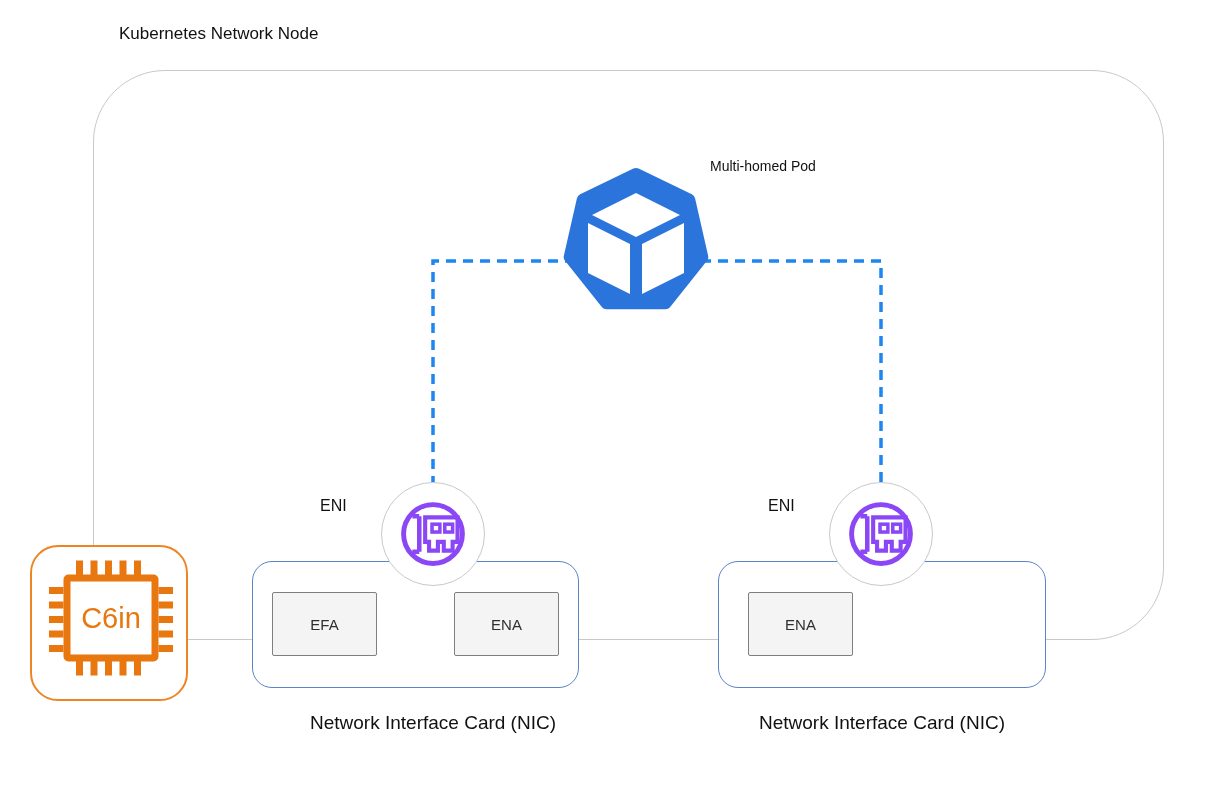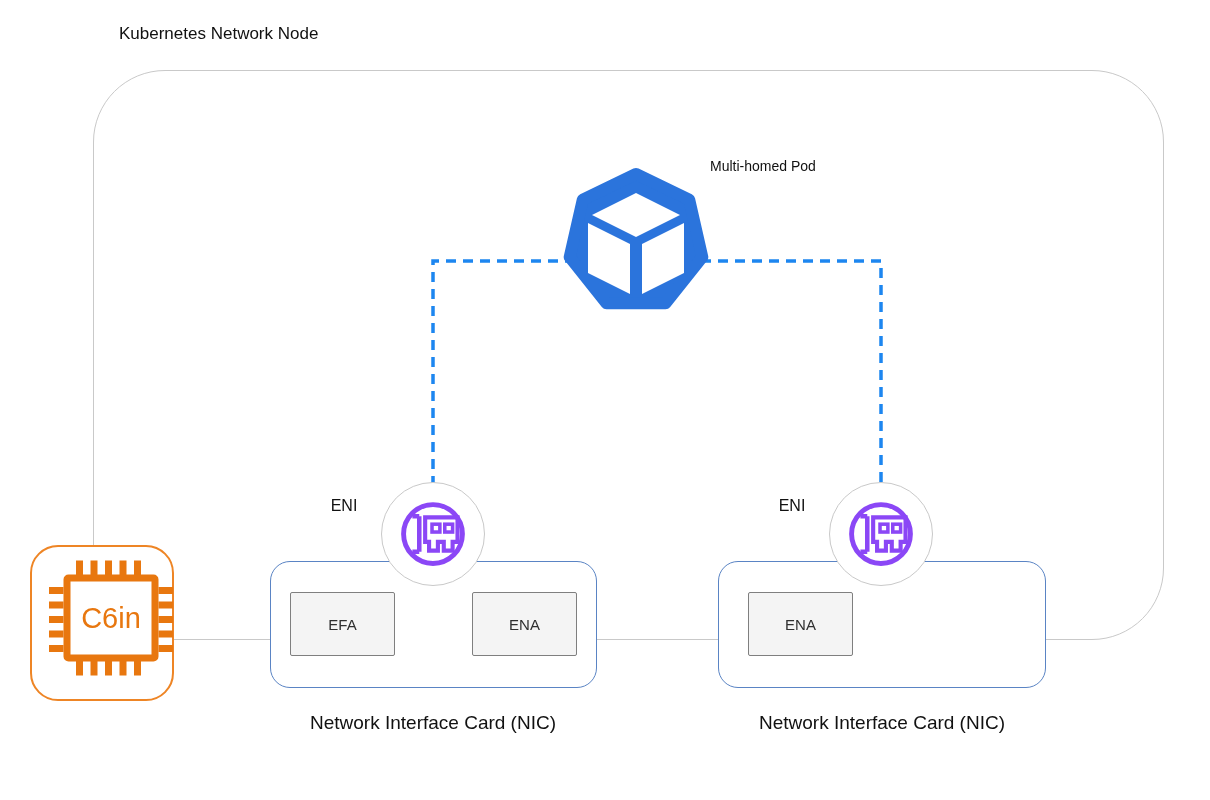--- a/index.html
+++ b/index.html
@@ -29,52 +29,52 @@
 
   
   .eni-circle{
     width:104px;height:104px;border-radius:50%;
     background:#ffffff;border:1.6px solid #c9c9c9;
     box-sizing:border-box;z-index:4;
     display:flex;align-items:center;justify-content:center;
   }
   .eni-left{left:381px;top:482px;}
   .eni-right{left:829px;top:482px;}
-  .eni-label{font-size:16px;z-index:6;text-align:center;}
+  .eni-label{font-size:16px;z-index:6;text-align:left;}
   .eni-label-left{left:320px;top:497px;width:48px;}
   .eni-label-right{left:768px;top:497px;width:48px;}
 
   
   .nic-box{
     height:127px;background:#ffffff;
     border:1.6px solid #5a84c4;border-radius:20px;
     box-sizing:border-box;z-index:3;
   }
-  .nic-left-box{left:270px;top:561px;width:327px;}
+  .nic-left-box{left:252px;top:561px;width:327px;}
   .nic-right-box{left:718px;top:561px;width:328px;}
   .adapter{
     position:absolute;width:105px;height:64px;
     background:#f4f4f4;border:1.6px solid #7f7f7f;border-radius:2px;
     box-sizing:border-box;
     display:flex;align-items:center;justify-content:center;
     font-size:15px;color:#2f2f2f;
   }
   .adapter-efa{left:19px;top:30px;}
   .adapter-ena1{left:201px;top:30px;}
   .adapter-ena2{left:29px;top:30px;}
 
   .nic-caption{
     top:712px;width:350px;text-align:center;font-size:19px;z-index:6;
   }
   .nic-caption-left{left:258px;}
   .nic-caption-right{left:707px;}
 
   
   .instance-box{
-    left:30px;top:545px;width:144px;height:156px;
+    left:30px;top:545px;width:158px;height:156px;
     background:#ffffff;border:2px solid #ee8525;border-radius:28px;
     box-sizing:border-box;z-index:3;
   }
   .instance-box svg{position:absolute;left:-2px;top:-2px;}
 </style>
 </head>
 <body>
 
 <div class="abs node-rect"></div>
 <div class="abs diagram-title">Kubernetes Network Node</div>

